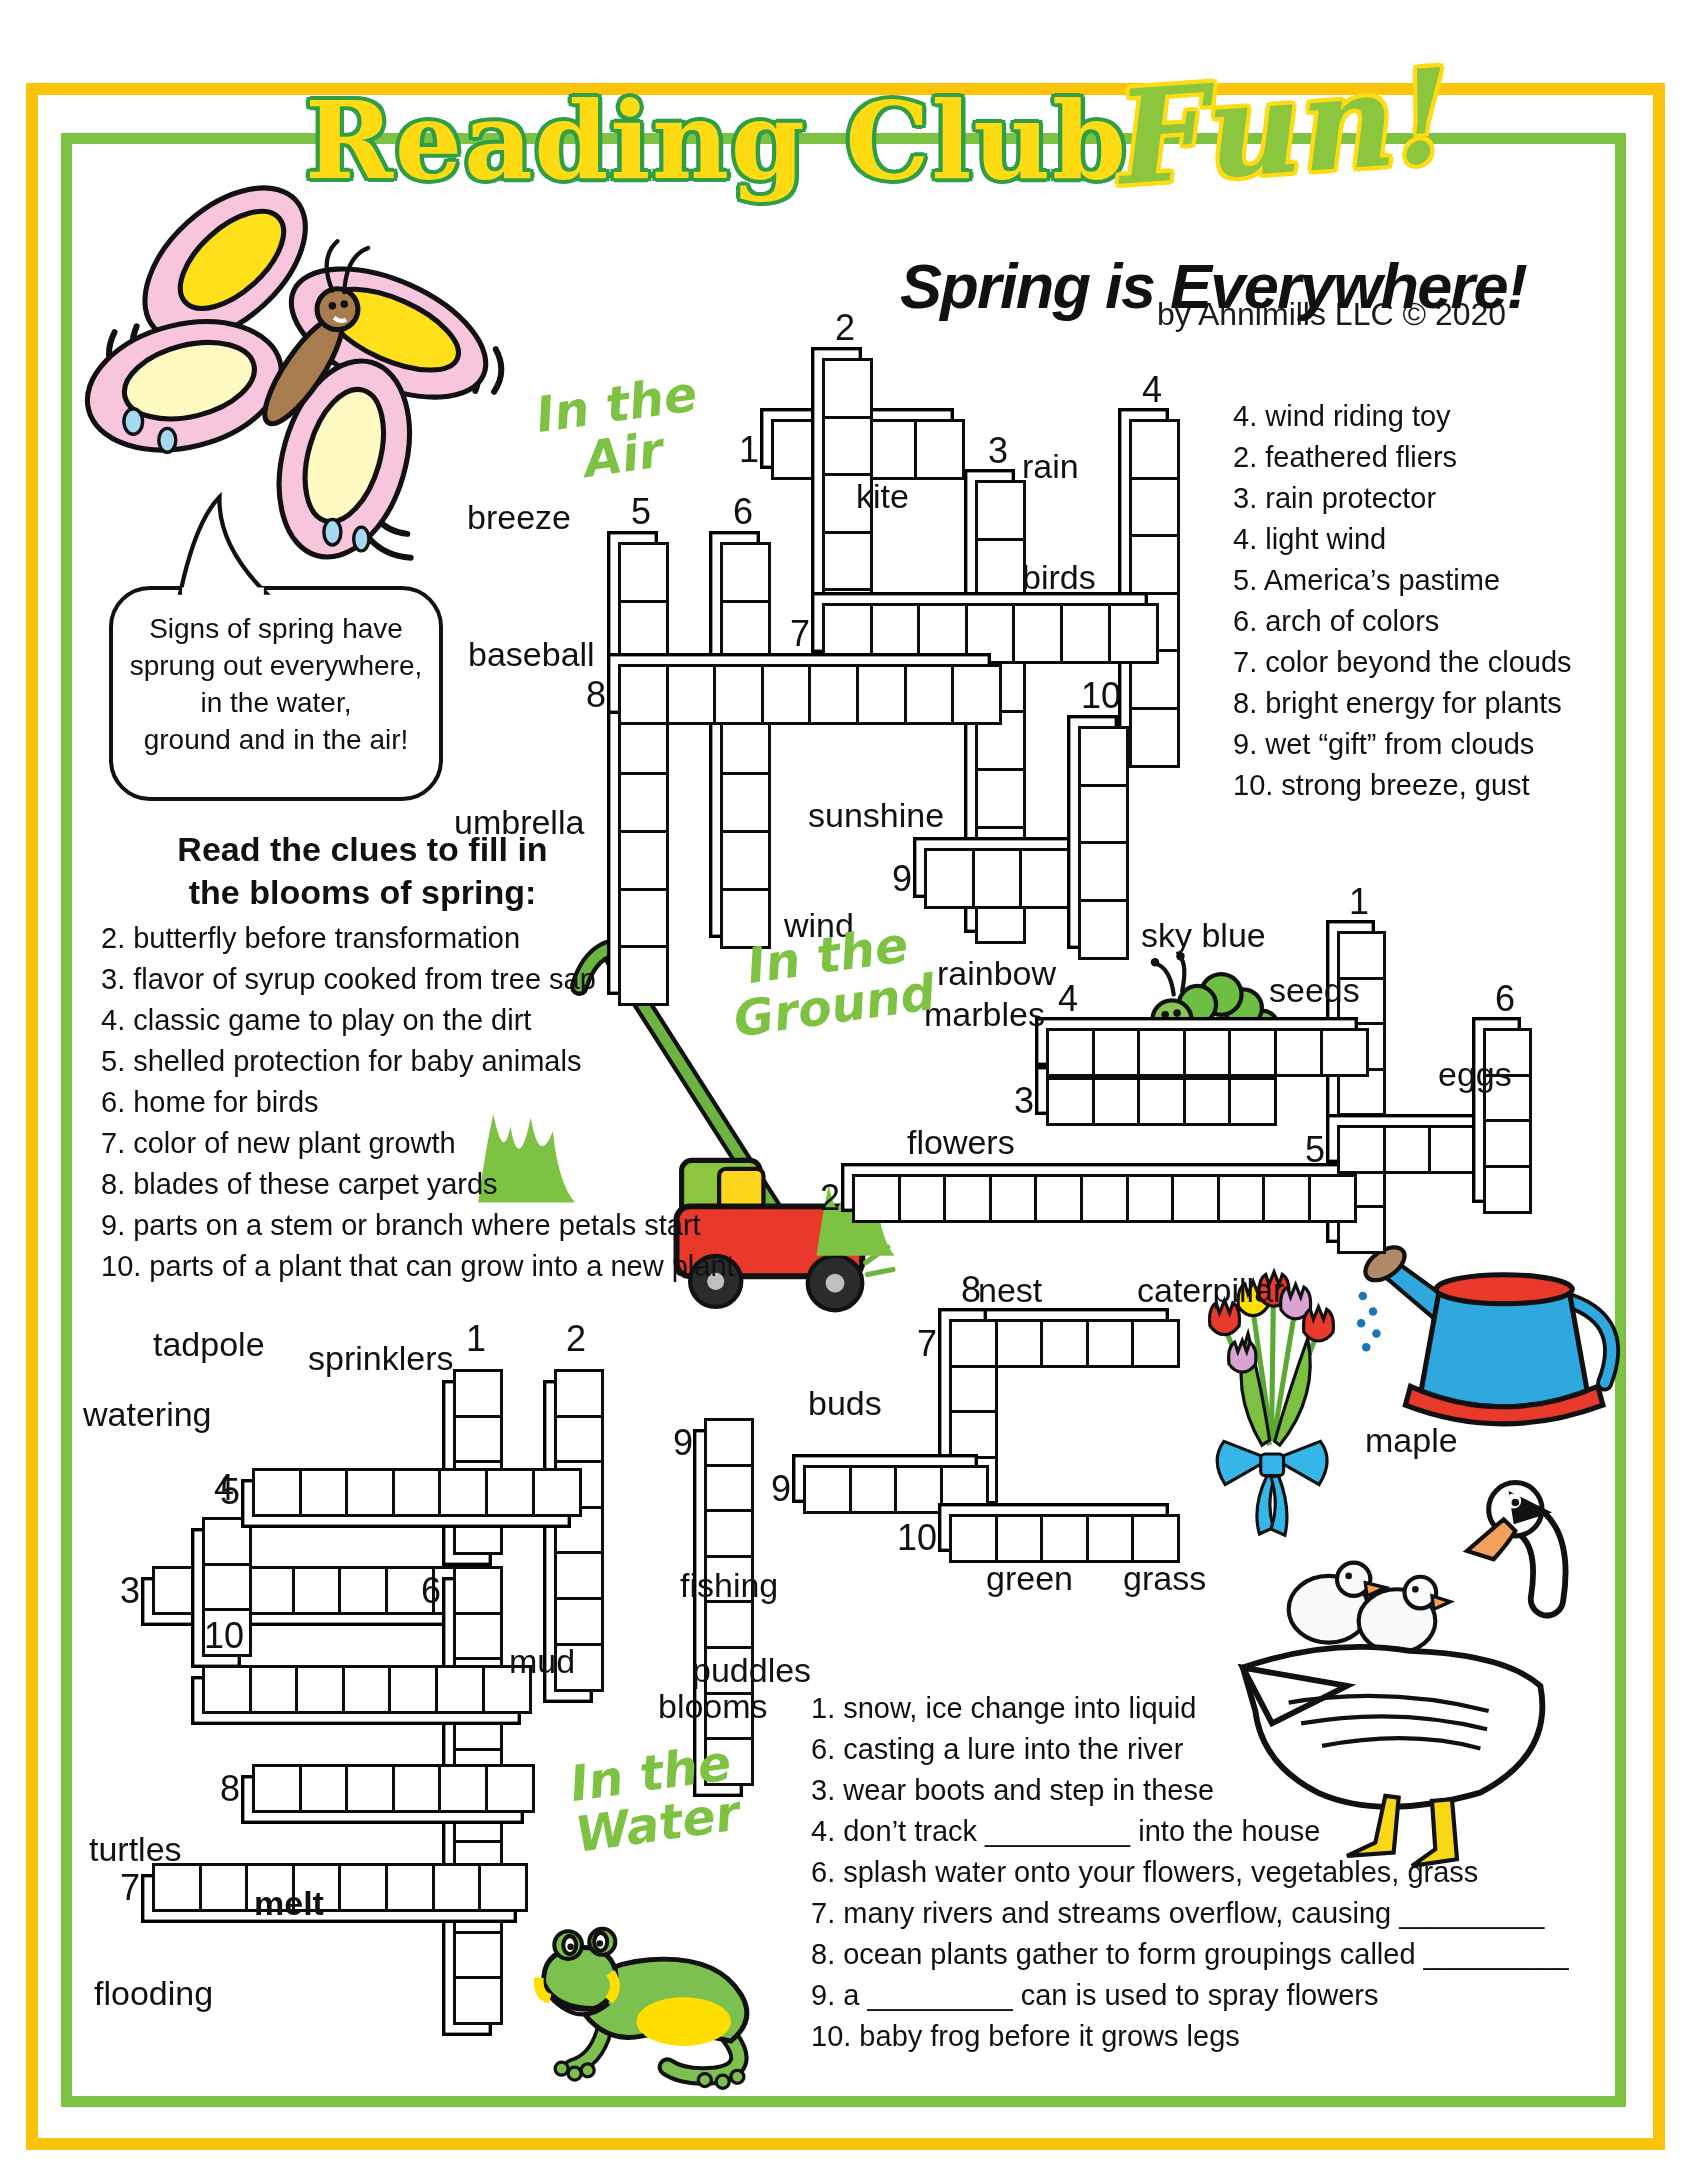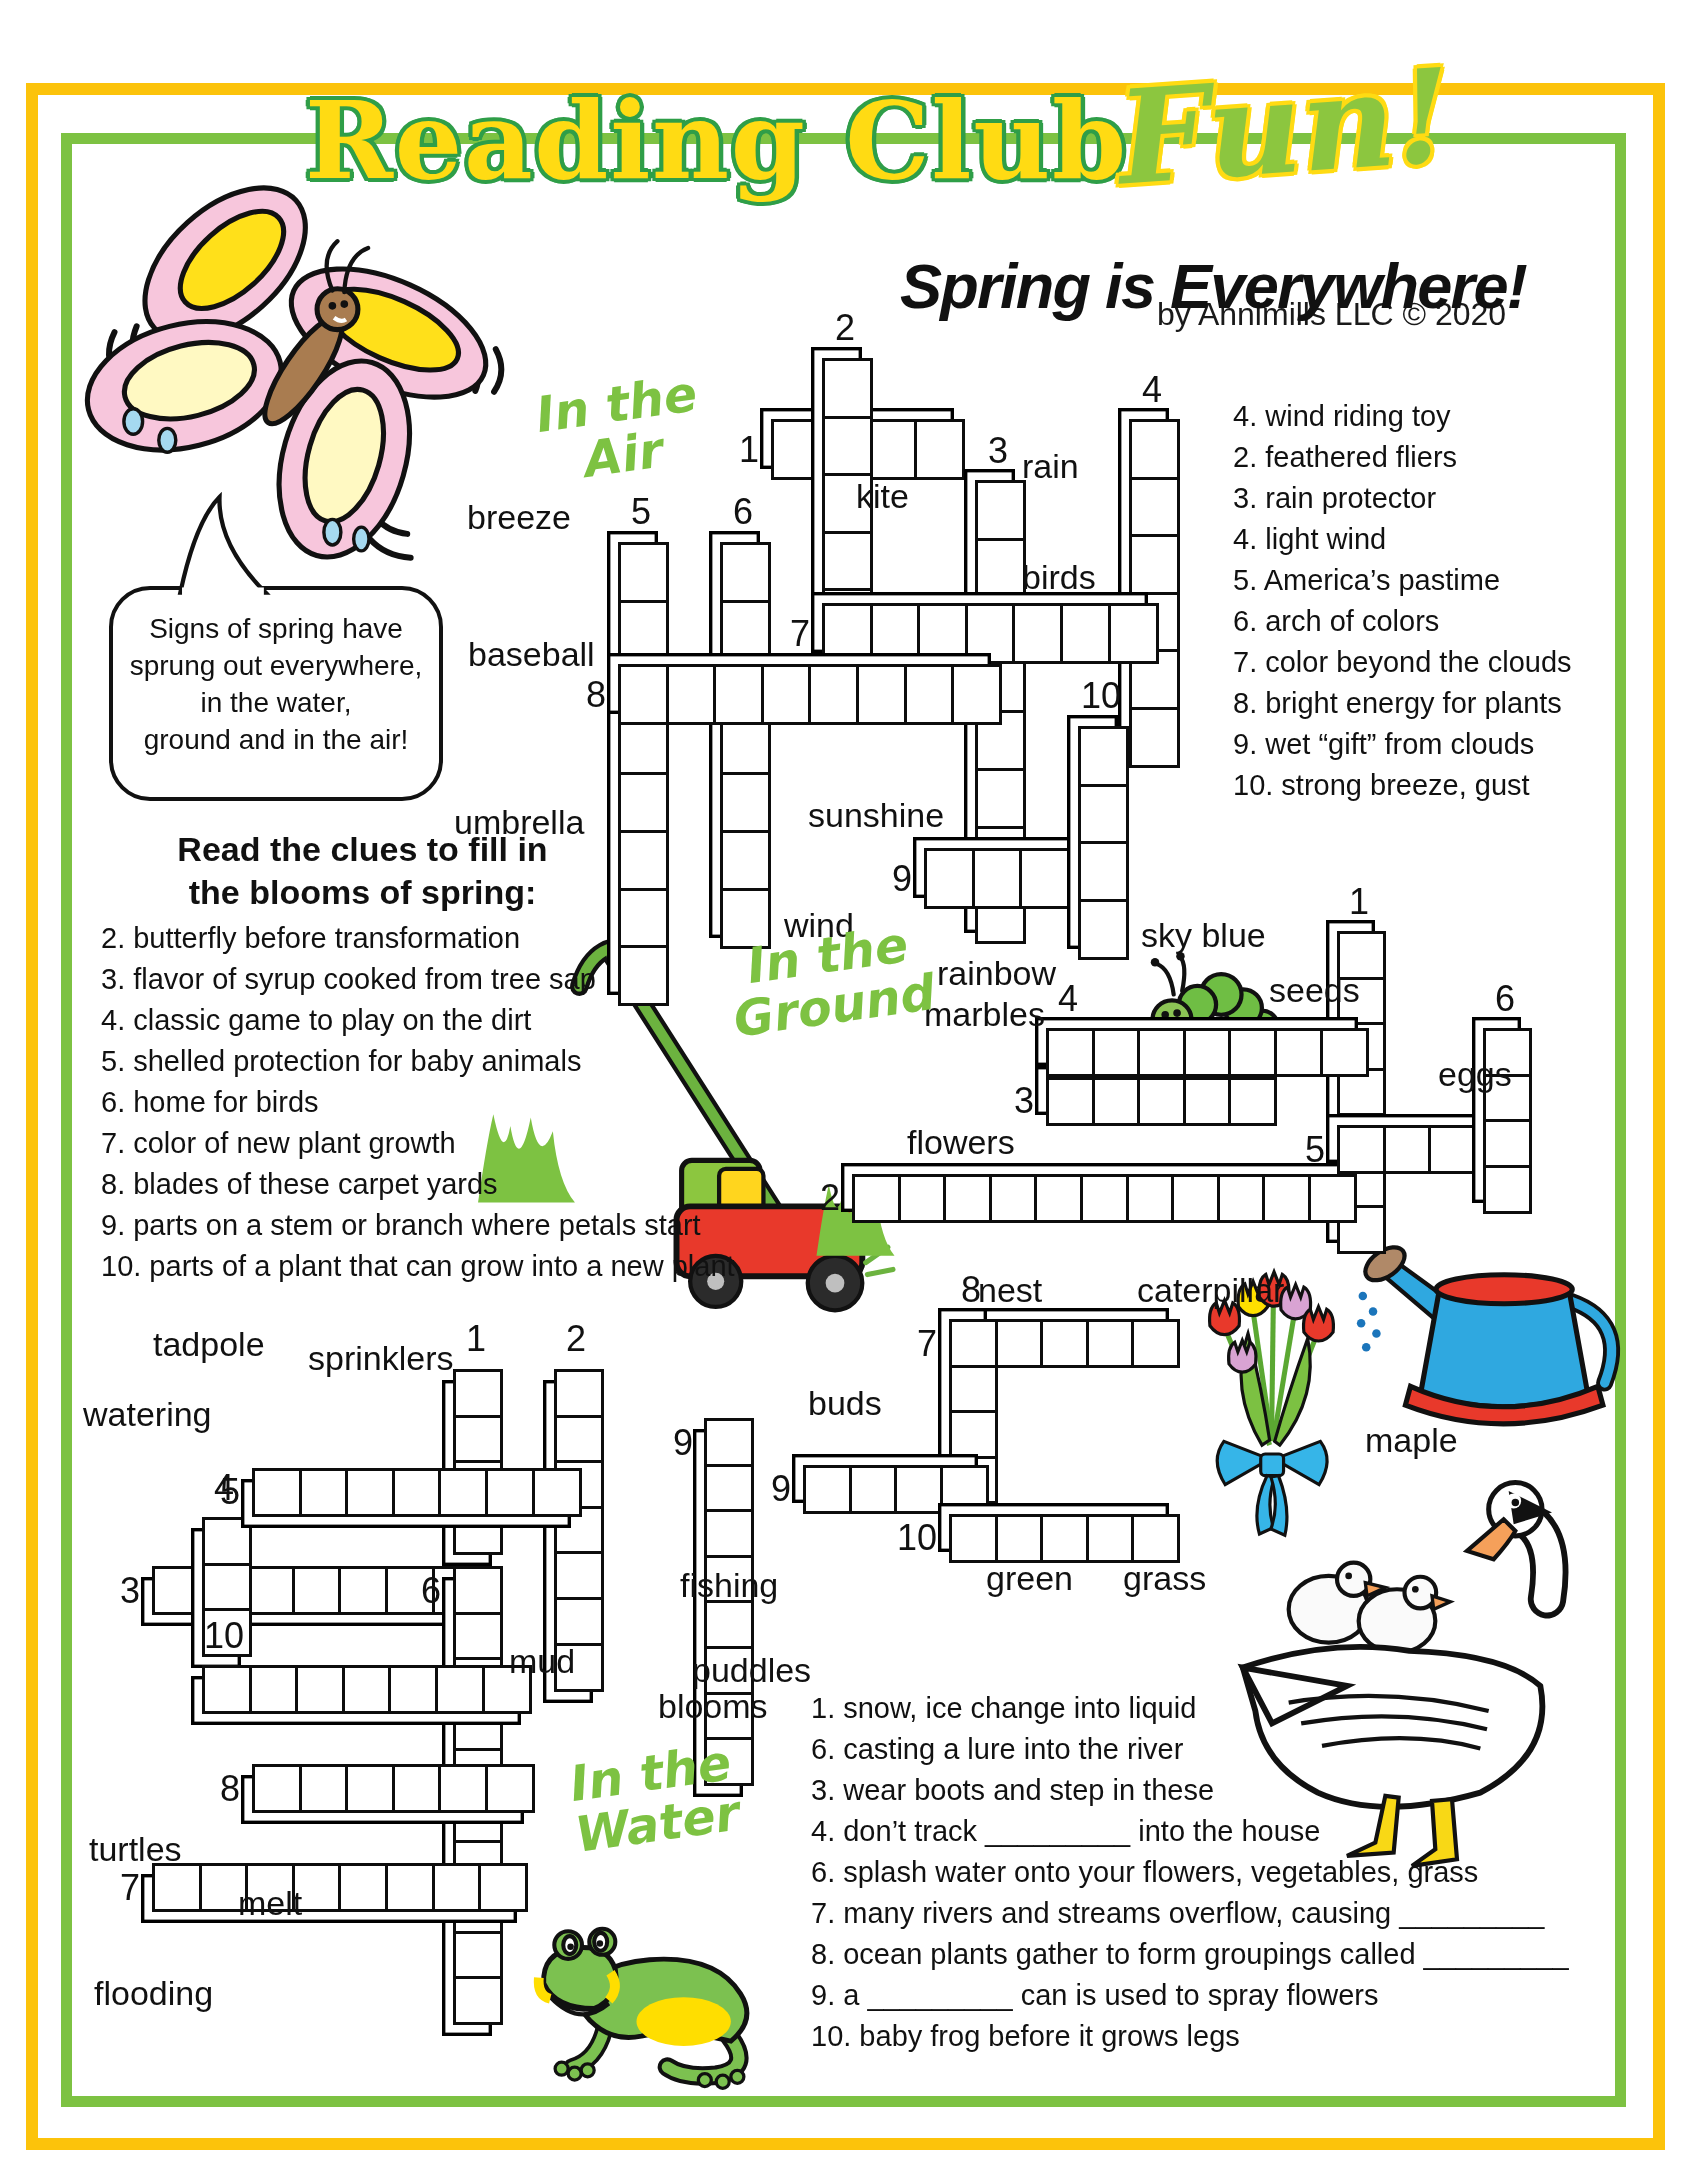--- a/index.html
+++ b/index.html
@@ -590,21 +590,21 @@
       </div>
       <div class="num above" style="left: 224px; top: 1657px;">10</div>
       <div class="bank" style="left: 153px; top: 1325px;">tadpole</div>
       <div class="bank" style="left: 308px; top: 1339px;">sprinklers</div>
       <div class="bank" style="left: 83px; top: 1395px;">watering</div>
       <div class="bank" style="left: 680px; top: 1566px;">fishing</div>
       <div class="bank" style="left: 509px; top: 1642px;">mud</div>
       <div class="bank" style="left: 692px; top: 1651px;">puddles</div>
       <div class="bank" style="left: 658px; top: 1687px;">blooms</div>
       <div class="bank" style="left: 89px; top: 1830px;">turtles</div>
-      <div class="bank" style="left: 238px; top: 1884px;">melt</div>
+      <div class="bank" style="left: 254px; top: 1884px; font-weight: bold;">melt</div>
       <div class="bank" style="left: 94px; top: 1974px;">flooding</div>
       <div class="clues" style="left: 811px; top: 1688px;">
         <div>1. snow, ice change into liquid</div>
         <div>6. casting a lure into the river</div>
         <div>3. wear boots and step in these</div>
         <div>4. don’t track _________ into the house</div>
         <div>6. splash water onto your flowers, vegetables, grass</div>
         <div>7. many rivers and streams overflow, causing _________</div>
         <div>8. ocean plants gather to form groupings called _________</div>
         <div>9. a _________ can is used to spray flowers</div>

